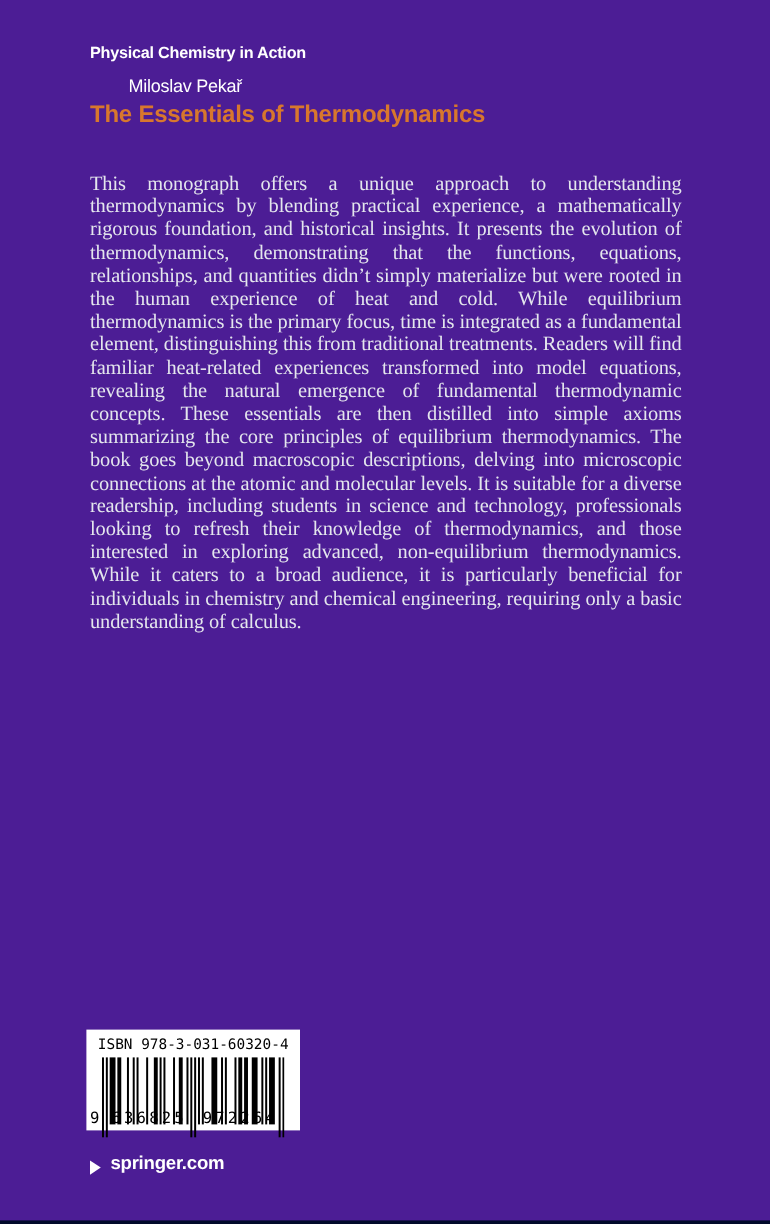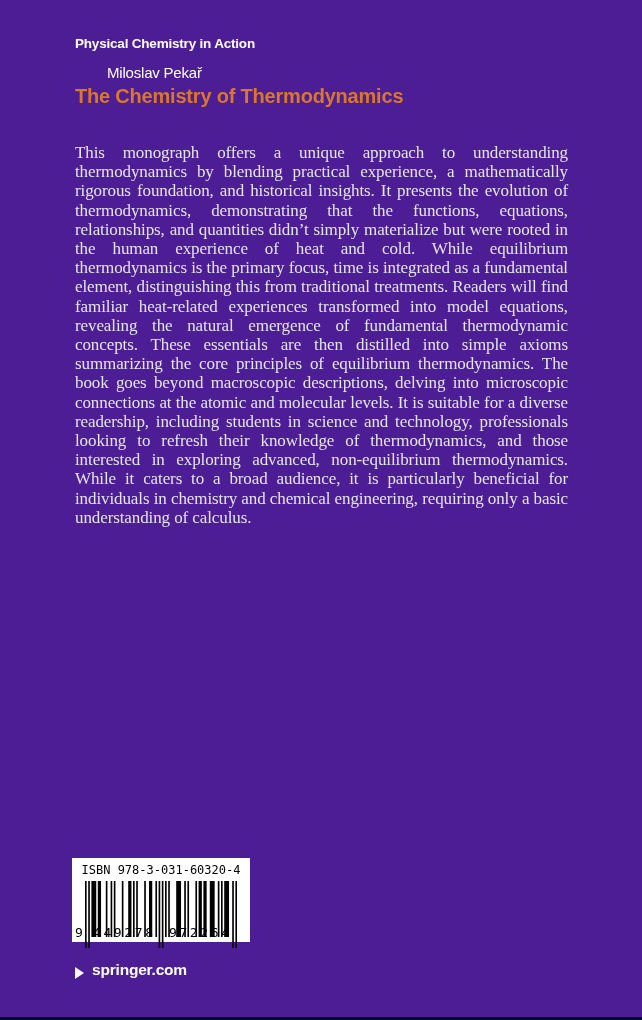--- a/index.html
+++ b/index.html
@@ -82,21 +82,21 @@
 </style>
 </head>
 <body>
 
 <div class="cover">
 
   <div class="series-title">Physical Chemistry in Action</div>
 
   <div class="author-name">Miloslav Pekař</div>
 
-  <div class="book-title">The Chemistry of Thermodynamics</div>
+  <div class="book-title">The Essentials of Thermodynamics</div>
 
   <p class="blurb">This monograph offers a unique approach to understanding thermodynamics by blending practical experience, a mathematically rigorous foundation, and historical insights. It presents the evolution of thermodynamics, demonstrating that the functions, equations, relationships, and quantities didn’t simply materialize but were rooted in the human experience of heat and cold. While equilibrium thermodynamics is the primary focus, time is integrated as a fundamental element, distinguishing this from traditional treatments. Readers will find familiar heat-related experiences transformed into model equations, revealing the natural emergence of fundamental thermodynamic concepts. These essentials are then distilled into simple axioms summarizing the core principles of equilibrium thermodynamics. The book goes beyond macroscopic descriptions, delving into microscopic connections at the atomic and molecular levels. It is suitable for a diverse readership, including students in science and technology, professionals looking to refresh their knowledge of thermodynamics, and those interested in exploring advanced, non-equilibrium thermodynamics. While it caters to a broad audience, it is particularly beneficial for individuals in chemistry and chemical engineering, requiring only a basic understanding of calculus.</p>
 
   <div class="barcode-box">
     <div class="isbn-line">ISBN 978-3-031-60320-4</div>
     <svg class="bars-svg" id="ean13-bars" width="152" height="67" viewBox="0 0 152 67">
         <rect x="0.00" y="0" width="1.65" height="67" fill="#000"></rect>
         <rect x="3.20" y="0" width="1.65" height="67" fill="#000"></rect>
         <rect x="6.40" y="0" width="4.85" height="56" fill="#000"></rect>
         <rect x="12.80" y="0" width="3.25" height="56" fill="#000"></rect>
@@ -122,21 +122,21 @@
         <rect x="118.40" y="0" width="3.25" height="56" fill="#000"></rect>
         <rect x="124.80" y="0" width="4.85" height="56" fill="#000"></rect>
         <rect x="132.80" y="0" width="1.65" height="56" fill="#000"></rect>
         <rect x="136.00" y="0" width="1.65" height="56" fill="#000"></rect>
         <rect x="139.20" y="0" width="4.85" height="56" fill="#000"></rect>
         <rect x="147.20" y="0" width="1.65" height="67" fill="#000"></rect>
         <rect x="150.40" y="0" width="1.65" height="67" fill="#000"></rect>
       </svg>
     <div class="bar-digits">
       <span class="digit-prefix">9</span>
-      <span class="digit-group1">449278</span>
+      <span class="digit-group1">636825</span>
       <span class="digit-group2">972264</span>
     </div>
   </div>
 
   <div class="footer">
     <span class="play-icon"></span>
     <span class="site-url">springer.com</span>
   </div>
 
   <div class="bottom-edge"></div>

